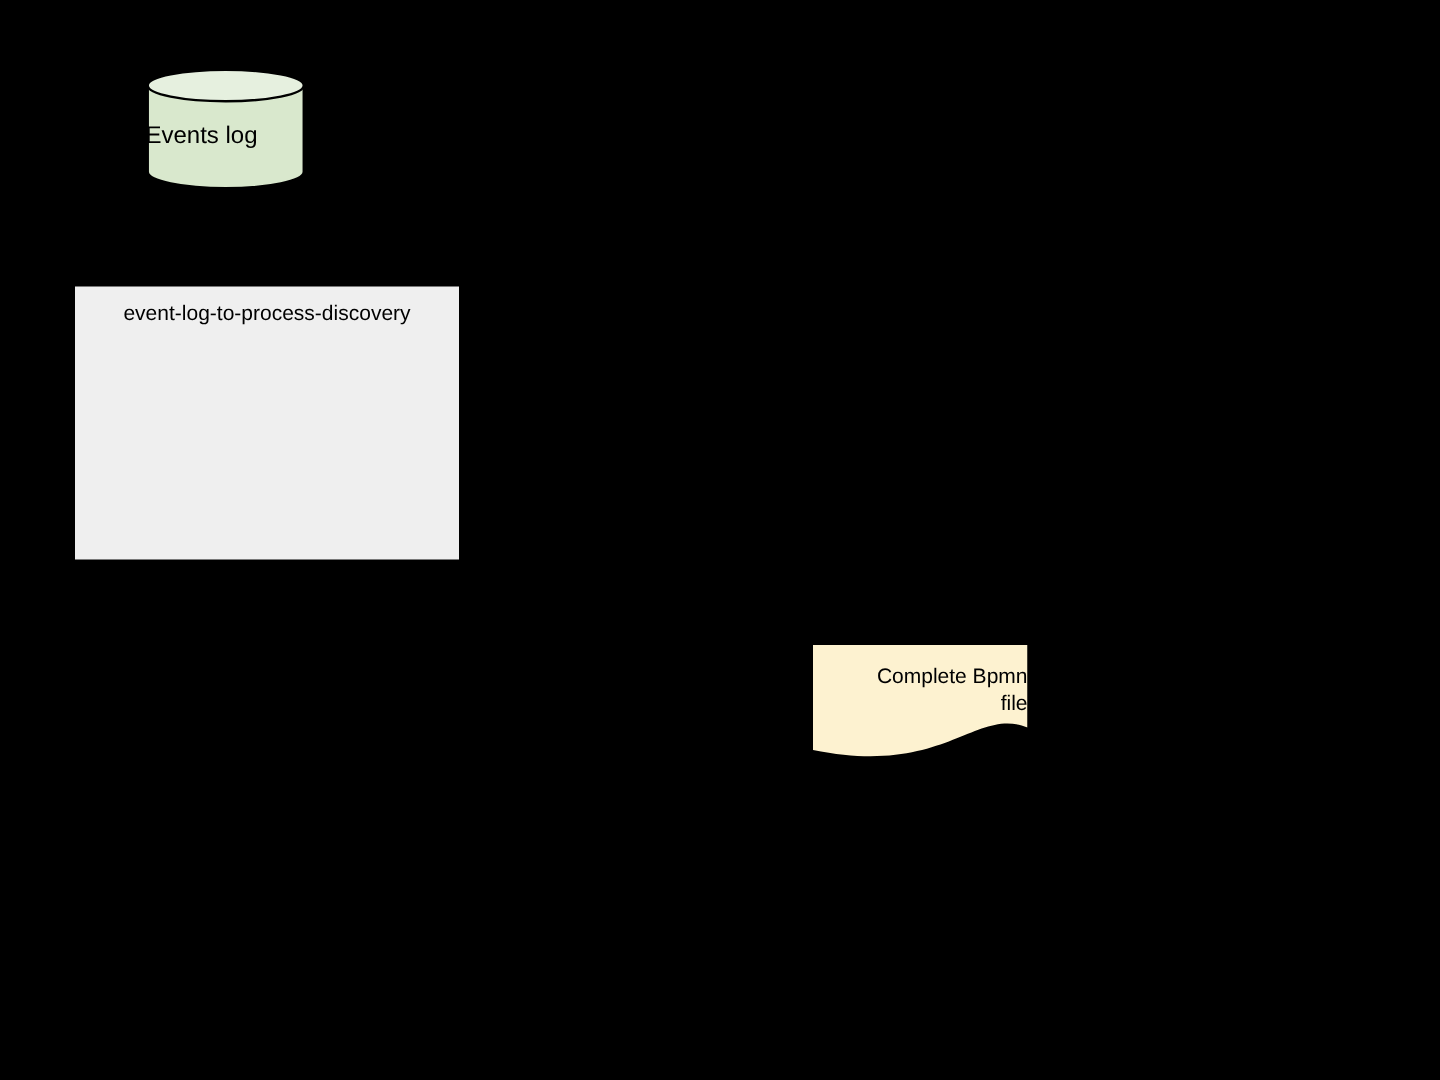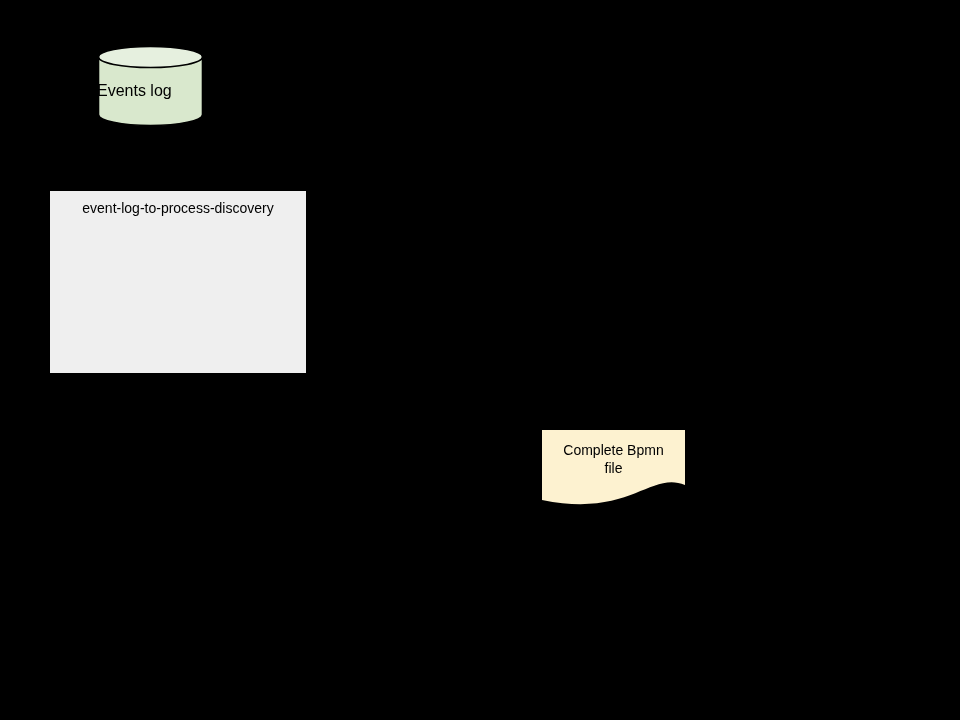--- a/index.html
+++ b/index.html
@@ -25,21 +25,21 @@
   .box { top: 191px; height: 182px; text-align: center; }
   .box-1 { left: 22px;  width: 256px; margin-left: 28px; }
   .box-2 { left: 496px; width: 235px; }
   .box-label { padding-top: 9px; font-size: 14px; line-height: 17px; }
 
   
   .doc { left: 542px; top: 430px; width: 143px; height: 76px; }
   .doc svg { position: absolute; left: 0; top: 0; }
   .doc-label {
     position: absolute; left: 0; top: 11px; width: 100%;
-    text-align: center; font-size: 14px; line-height: 18px;
+    text-align: right; font-size: 14px; line-height: 18px;
   }
 </style>
 </head>
 <body>
 
 <div class="canvas" style="background-color: rgb(0, 0, 0);">
 
   <div class="node cylinder">
     <svg width="107" height="82" viewBox="0 0 107 82">
       <path d="M1.5,12 L1.5,69.5 A52,11 0 0 0 105.5,69.5 L105.5,12" stroke="#000000" stroke-width="1.6" fill="#d9e8cd"></path>

